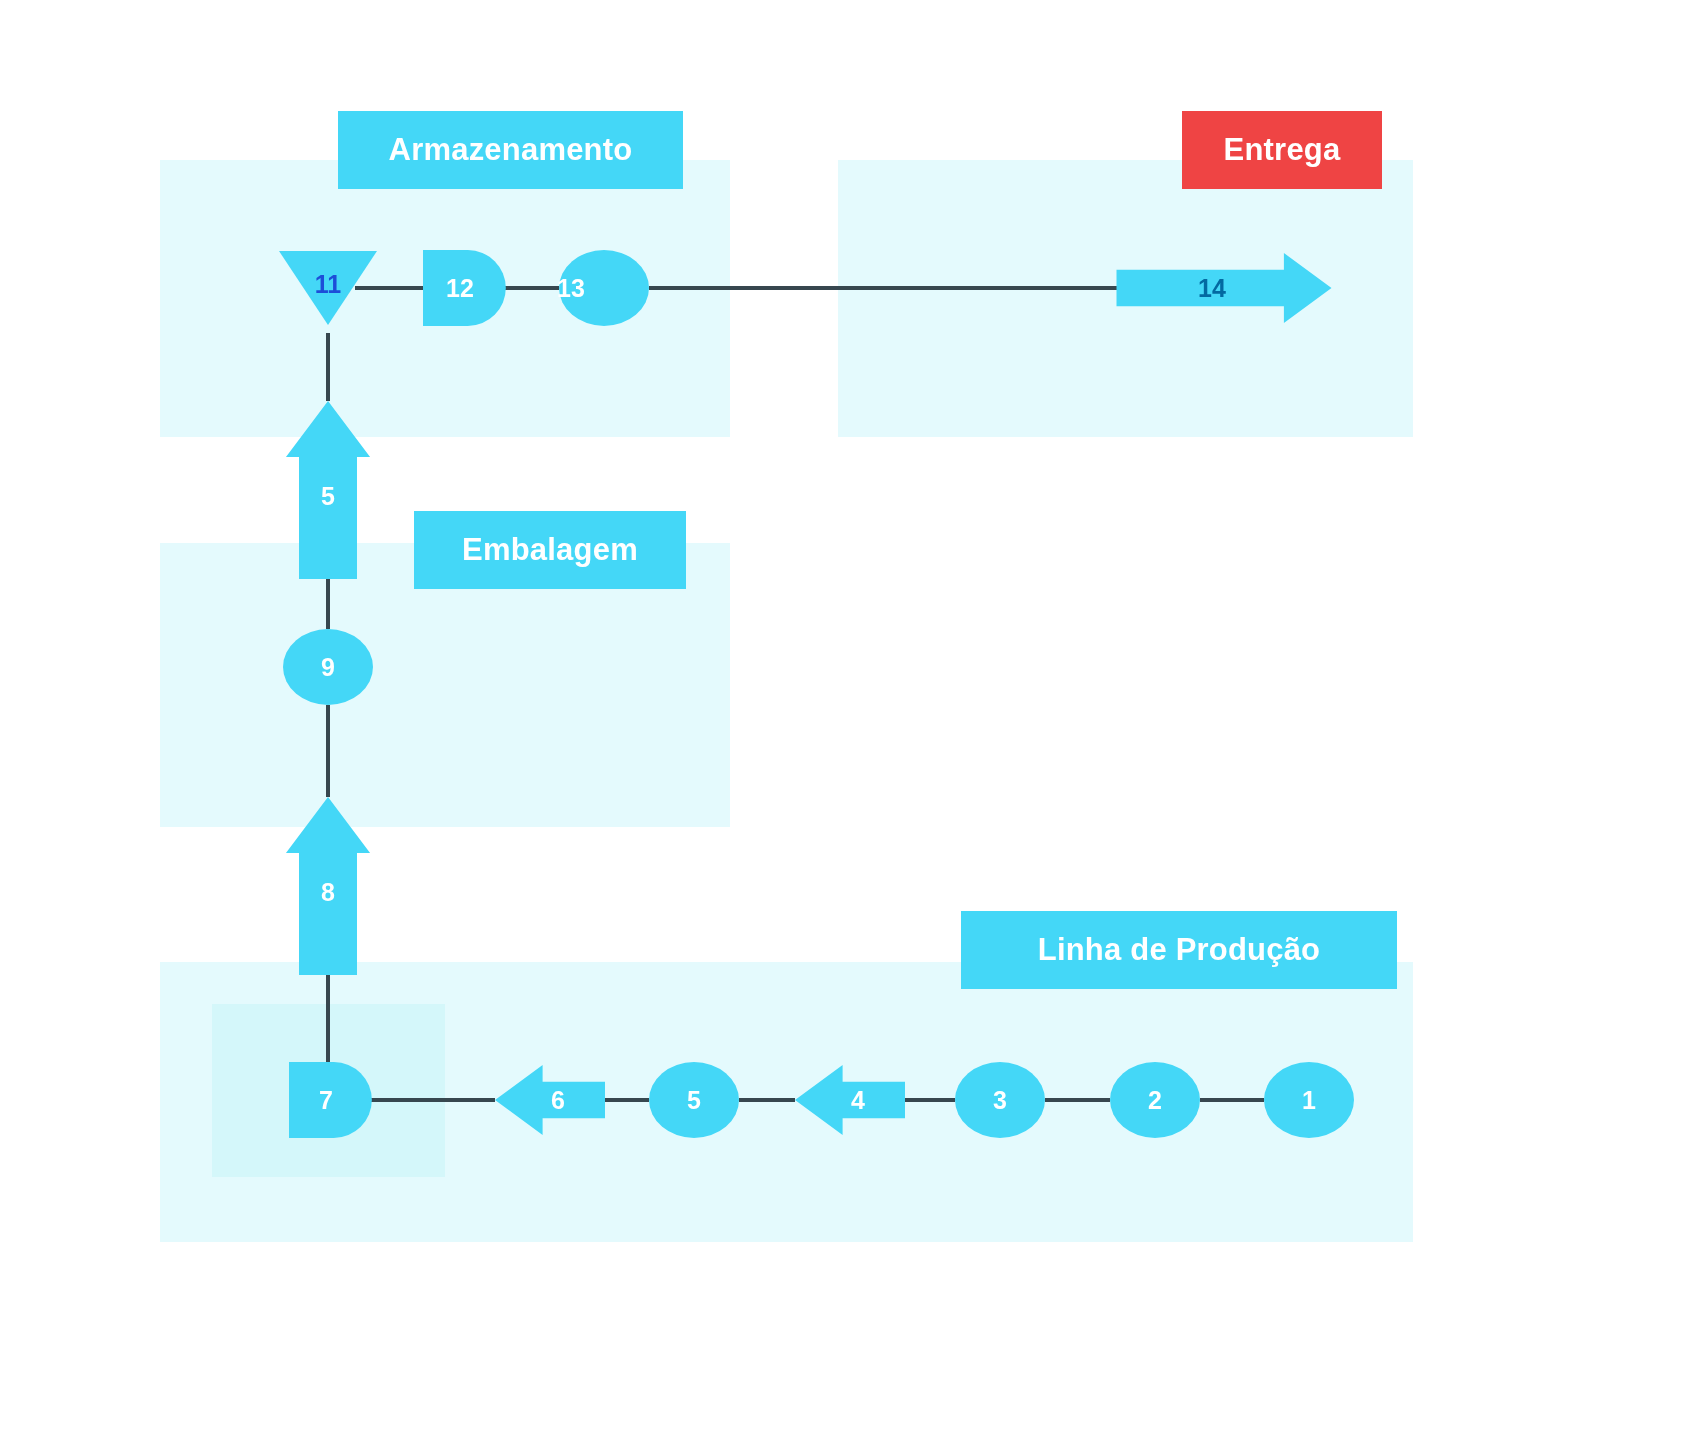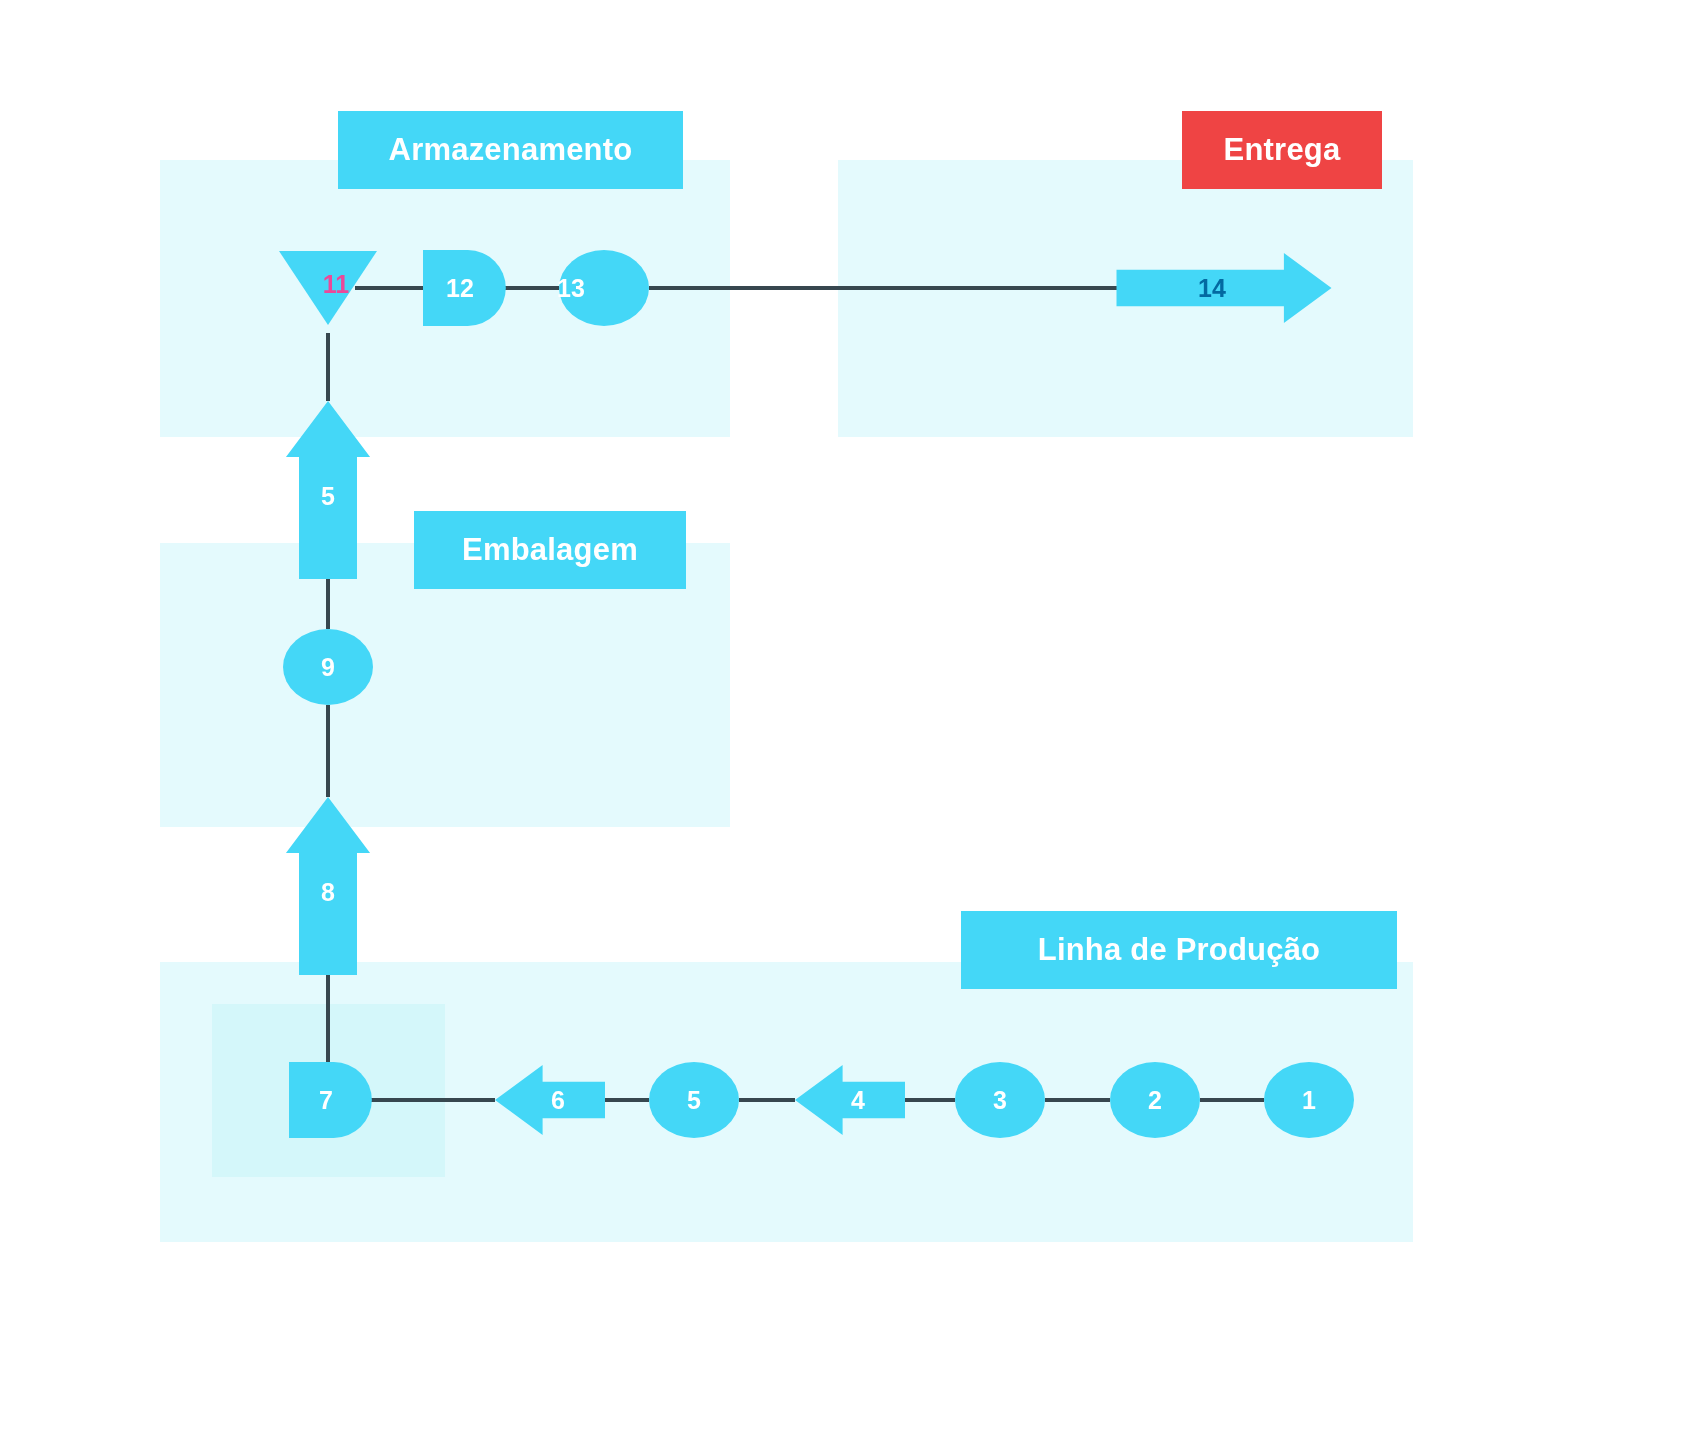--- a/index.html
+++ b/index.html
@@ -104,19 +104,19 @@
       <div class="node-label" style="left: 1309px; top: 1100px; color: rgb(255, 255, 255);">1</div>
       <div class="node-label" style="left: 1155px; top: 1100px; color: rgb(255, 255, 255);">2</div>
       <div class="node-label" style="left: 1000px; top: 1100px; color: rgb(255, 255, 255);">3</div>
       <div class="node-label" style="left: 858px; top: 1100px; color: rgb(255, 255, 255);">4</div>
       <div class="node-label" style="left: 694px; top: 1100px; color: rgb(255, 255, 255);">5</div>
       <div class="node-label" style="left: 558px; top: 1100px; color: rgb(255, 255, 255);">6</div>
       <div class="node-label" style="left: 326px; top: 1100px; color: rgb(255, 255, 255);">7</div>
       <div class="node-label" style="left: 328px; top: 892px; color: rgb(255, 255, 255);">8</div>
       <div class="node-label" style="left: 328px; top: 667px; color: rgb(255, 255, 255);">9</div>
       <div class="node-label" style="left: 328px; top: 496px; color: rgb(255, 255, 255);">5</div>
-      <div class="node-label" style="left: 336px; top: 284px; color: #ec4899;">11</div>
+      <div class="node-label" style="left: 328px; top: 284px; color: #1d4ed8;">11</div>
       <div class="node-label" style="left: 460px; top: 288px; color: rgb(255, 255, 255);">12</div>
       <div class="node-label" style="left: 571px; top: 288px; color: rgb(255, 255, 255);">13</div>
       <div class="node-label" style="left: 1212px; top: 288px; color: #0369a1;">14</div>
     </div>
 
 </div>
 
 </body></html>

